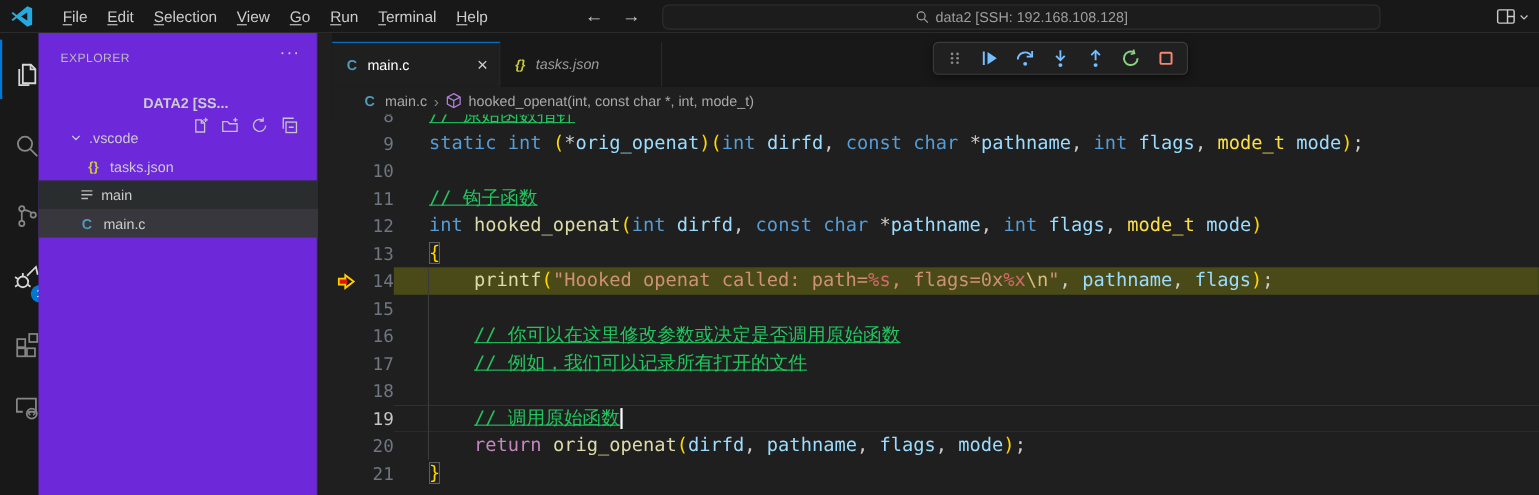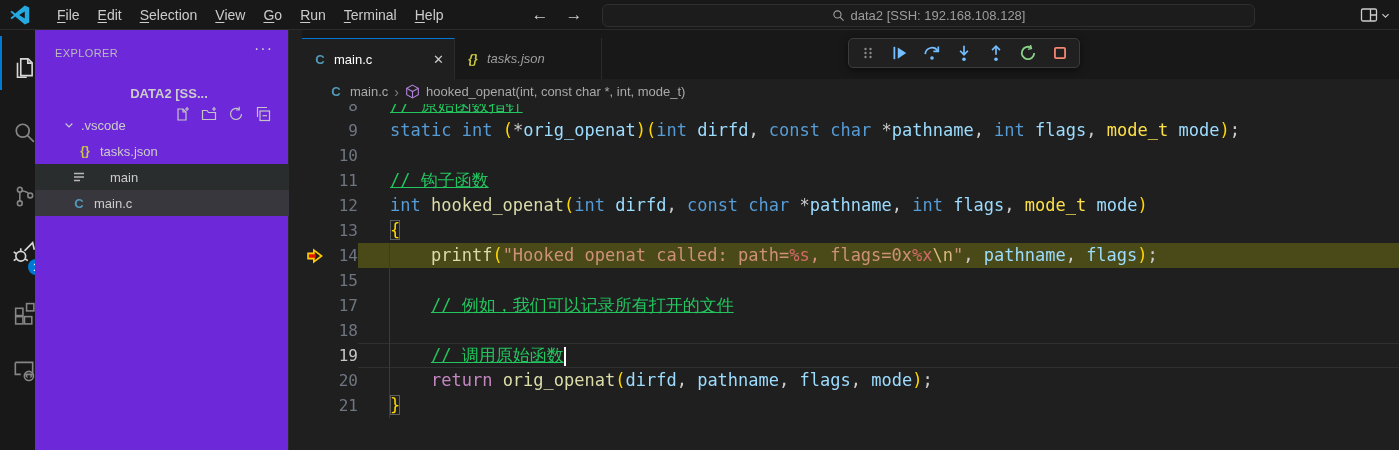--- a/index.html
+++ b/index.html
@@ -38,21 +38,21 @@
   #sb-header { position:absolute; left:0; top:0; width:254px; height:40px; }
   #sb-title { position:absolute; left:20px; top:17px; font-size:11px; color:#bbbbbb; letter-spacing:0.4px; }
   #sb-more { position:absolute; right:16px; top:10px; color:#cccccc; font-size:16px; letter-spacing:1px; }
   .sb-row { position:absolute; left:0; width:254px; height:24px; display:flex; align-items:center;
             font-size:13px; color:#cccccc; white-space:nowrap; }
   #row-root { top:51px; font-weight:bold; padding-left:14px; gap:5px;flex-direction:column; }
   #root-actions { margin-left:auto; display:flex; gap:11px; padding-right:18px; }
   .tree-row { height:26px; }
   #row-vscode  { top:82px;  padding-left:28px; gap:6px; }
   #row-tasks   { top:108px; padding-left:42px; gap:7px; }
-  #row-main    { top:134px; padding-left:36px; gap:23px; background:#2a2d2e; }
+  #row-main    { top:134px; padding-left:36px; gap:5px; background:#2a2d2e; }
   #row-mainc   { top:160px; padding-left:36px; gap:7px; background:#37373d; }
   .fi-c { color:#519aba; font-weight:bold; font-size:13px; width:16px; text-align:center; }
   .fi-json { color:#cbcb41; font-weight:bold; font-size:12px; width:16px; text-align:center; }
 
   
   #editor { position:absolute; left:302px; top:30px; width:1097px; height:420px; background:#1f1f1f; }
   #tabstrip { position:absolute; left:0; top:0; width:1097px; height:49px; background:#181818;
               display:flex; align-items:flex-end; }
   .tab { height:41px; display:flex; align-items:center; gap:6px; padding:0 10px;
          font-size:13px; border-right:1px solid #2b2b2b; }
@@ -385,20 +385,25 @@
           <div class="lnum">14</div>
           <div class="ltext"><span class="tk-pln">    </span><span class="tk-fn">printf</span><span class="tk-brk">(</span><span class="tk-str">"Hooked openat called: path=</span><span class="tk-fmt">%s</span><span class="tk-str">, flags=0x</span><span class="tk-fmt">%x</span><span class="tk-esc">\n</span><span class="tk-str">"</span><span class="tk-pln">, </span><span class="tk-var">pathname</span><span class="tk-pln">, </span><span class="tk-var">flags</span><span class="tk-brk">)</span><span class="tk-pln">;</span></div>
         </div>
         <div class="code-line">
           <div class="glyph"></div>
           <div class="lnum">15</div>
           <div class="ltext"></div>
         </div>
         <div class="code-line">
           <div class="glyph"></div>
+          <div class="lnum">16</div>
+          <div class="ltext"><span class="tk-pln">    </span><span class="tk-cmt">// 你可以在这里修改参数或决定是否调用原始函数</span></div>
+        </div>
+        <div class="code-line">
+          <div class="glyph"></div>
           <div class="lnum">17</div>
           <div class="ltext"><span class="tk-pln">    </span><span class="tk-cmt">// 例如，我们可以记录所有打开的文件</span></div>
         </div>
         <div class="code-line">
           <div class="glyph"></div>
           <div class="lnum">18</div>
           <div class="ltext"></div>
         </div>
         <div class="code-line current">
           <div class="glyph"></div>

